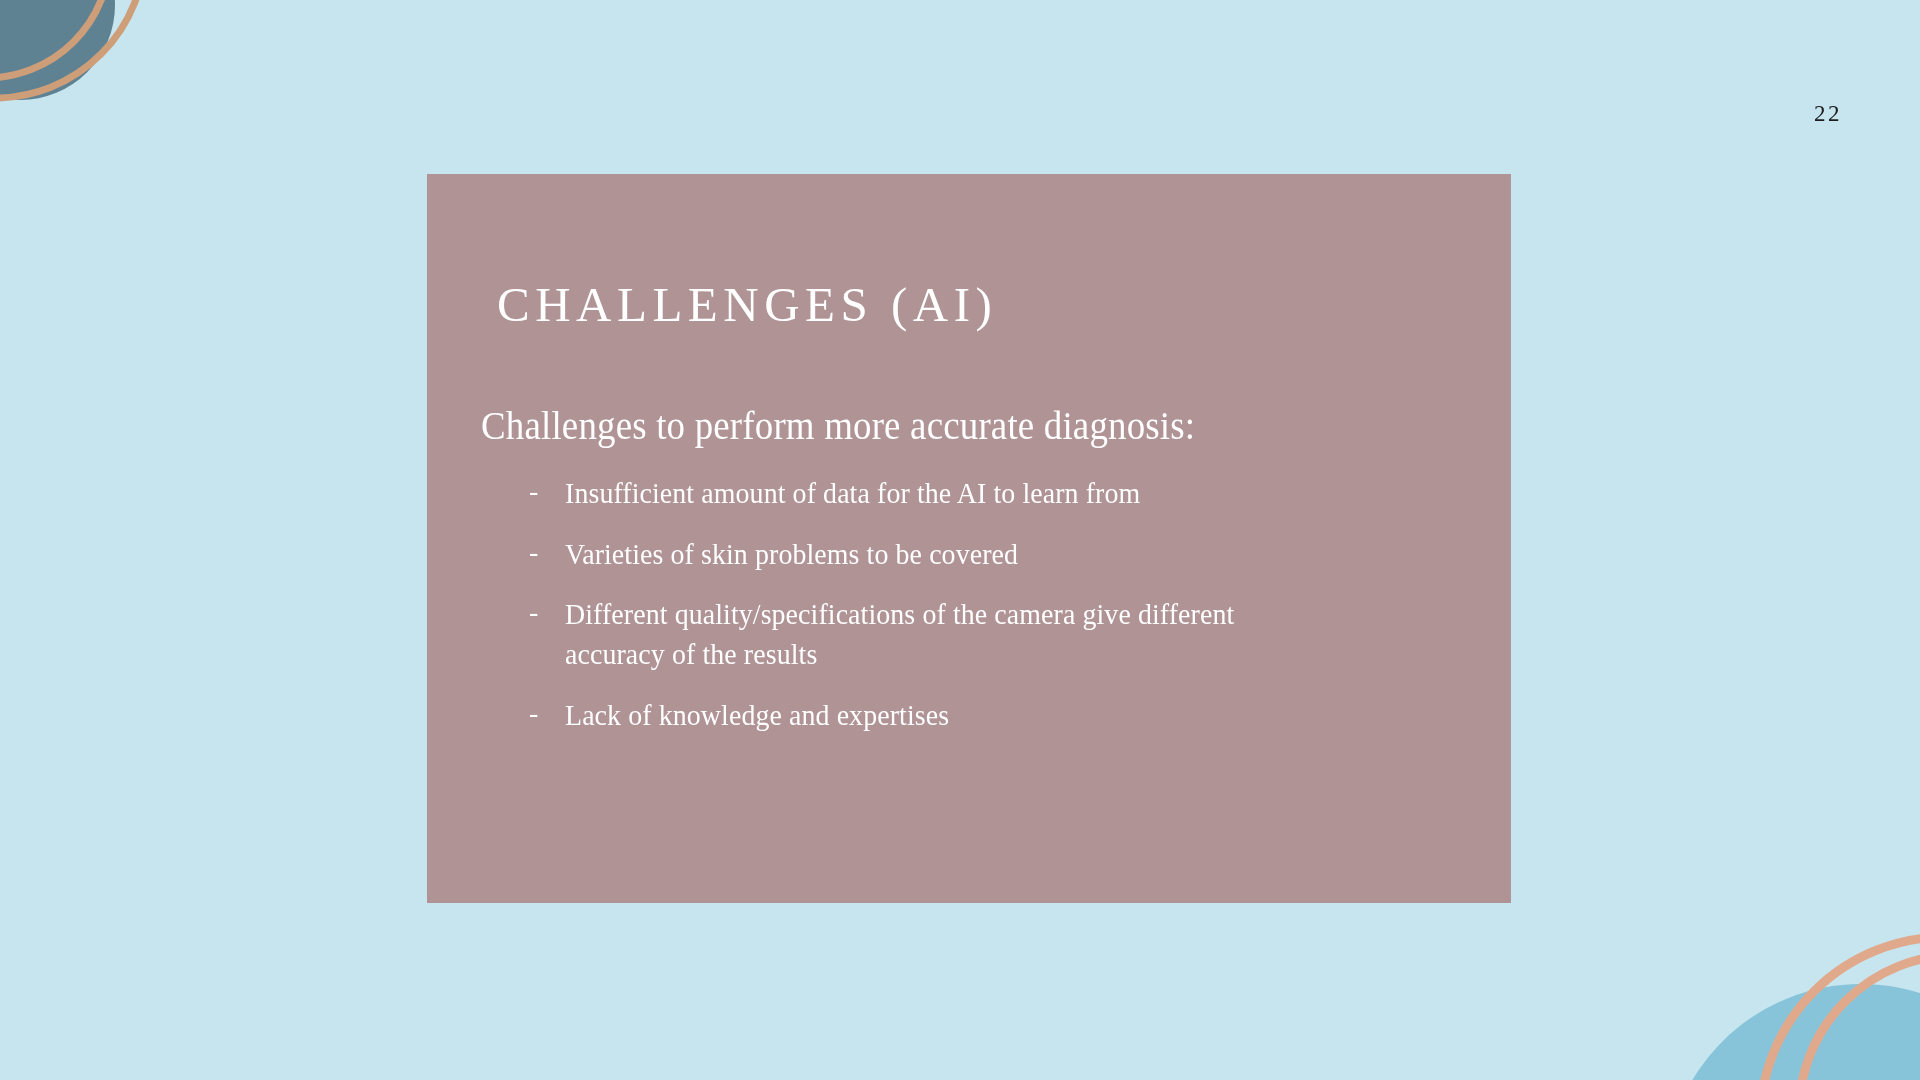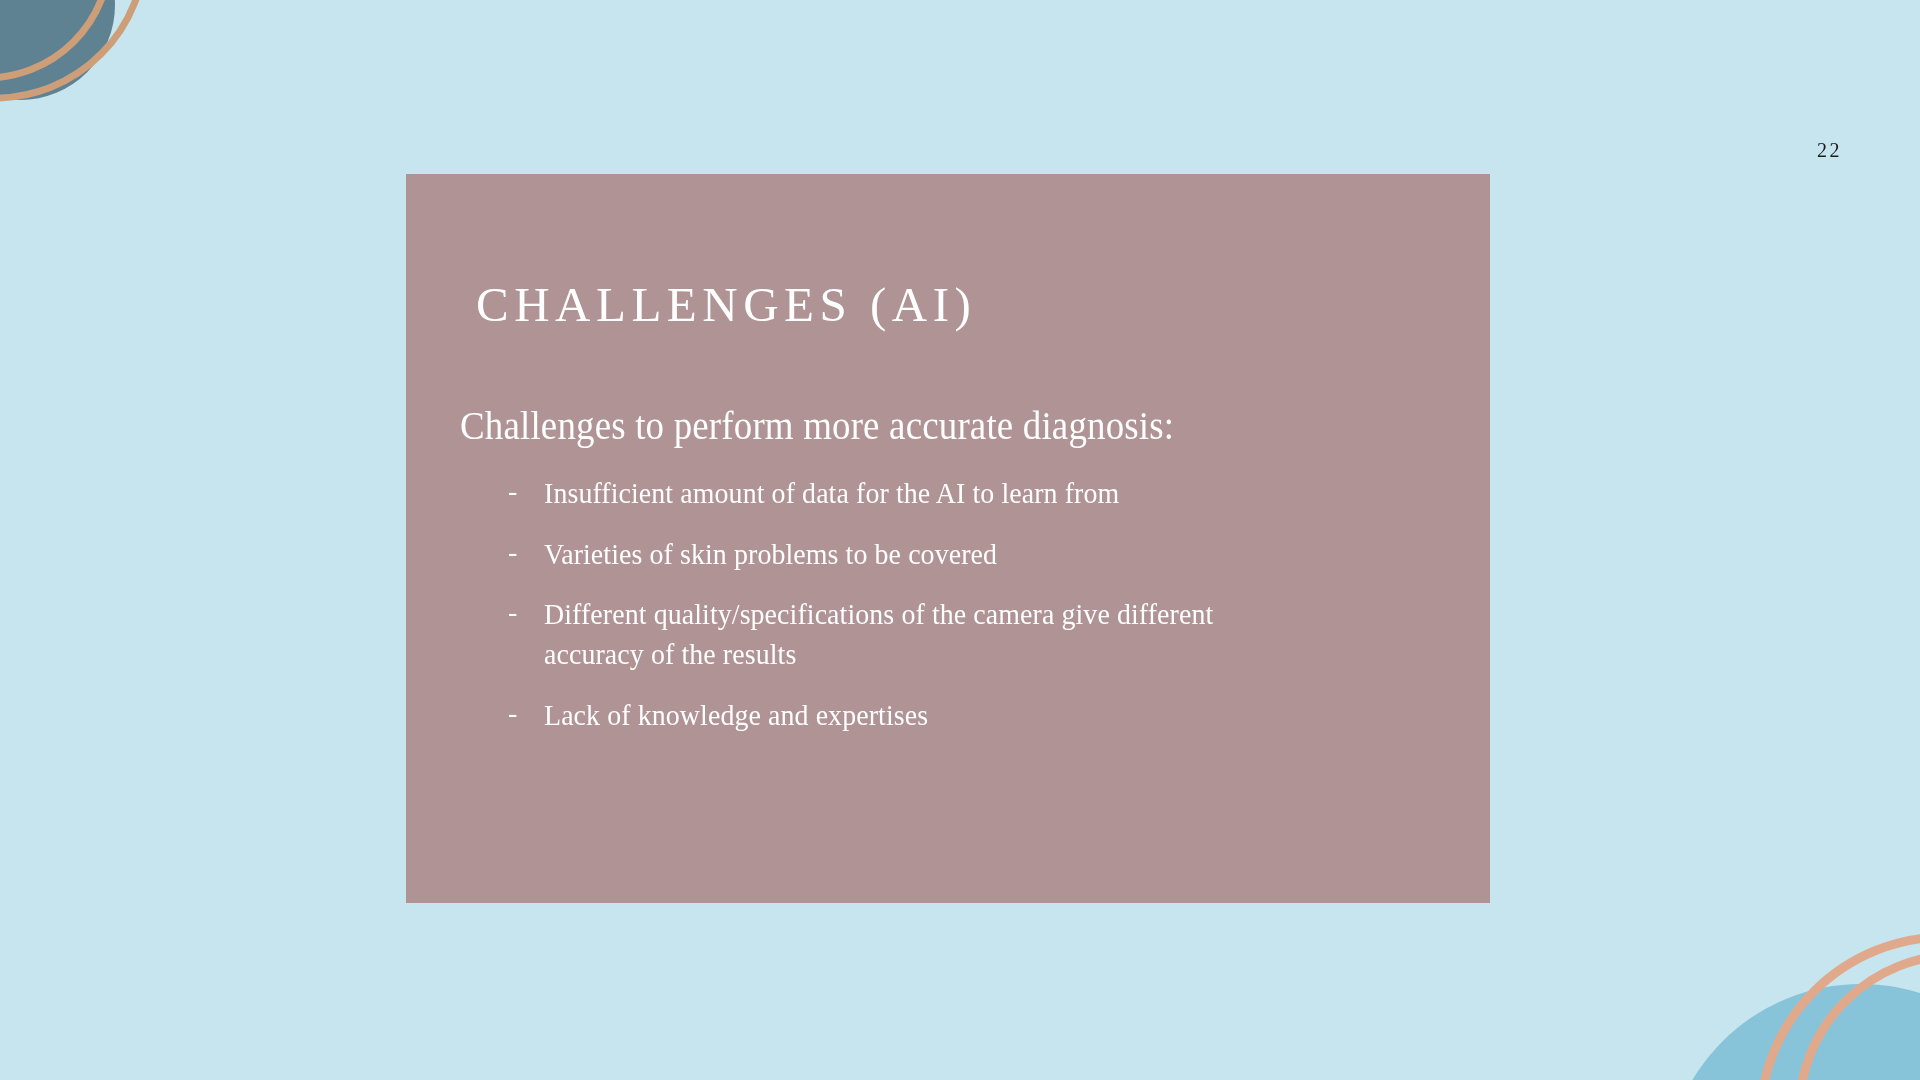--- a/index.html
+++ b/index.html
@@ -29,31 +29,30 @@
     height: 1080px;
     pointer-events: none;
   }
 
   
   #page-number {
     position: absolute;
     top: 102px;
     right: 78px;
     font-family: "Liberation Serif", "DejaVu Serif", serif;
-    font-size: 20px;
+    font-size: 23px;
     letter-spacing: 2.5px;
     color: #1b1b1b;
     line-height: 1;
-    margin-top: 38px;
   }
 
   
   #content-card {
     position: absolute;
-    left: 406px;
+    left: 427px;
     top: 174px;
     width: 1084px;
     height: 729px;
     background: #af9395;
   }
 
   #slide-title {
     position: absolute;
     left: 70px;
     top: 104px;

